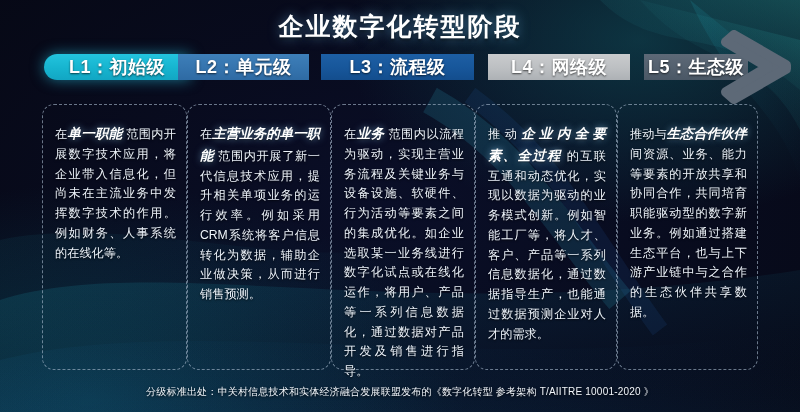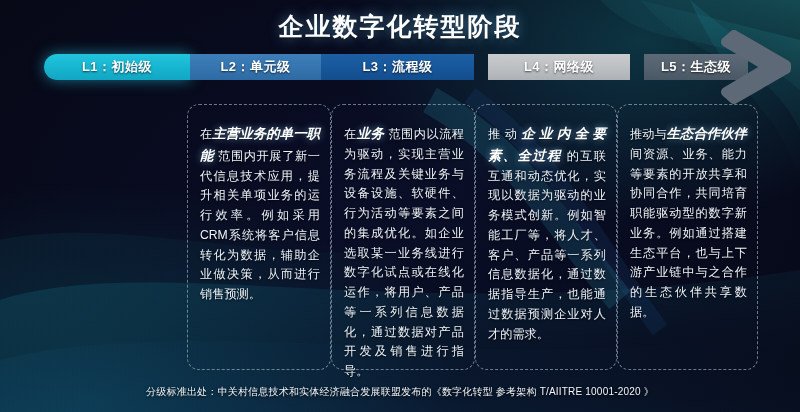--- a/index.html
+++ b/index.html
@@ -24,27 +24,27 @@
     position:absolute;left:0;right:0;top:10px;text-align:center;
     font-size:25px;font-weight:bold;color:#ffffff;letter-spacing:2px;
     text-shadow:0 0 12px rgba(120,200,255,.55),0 2px 3px rgba(0,0,0,.8);
   }
 
   
   .levelbar{position:absolute;left:44px;top:54px;height:26px;width:676px;}
   .seg{
     position:absolute;top:0;height:26px;
     display:flex;align-items:center;justify-content:center;
-    font-size:13px;font-weight:bold;color:#ffffff;letter-spacing:.5px;
+    font-size:18px;font-weight:bold;color:#ffffff;letter-spacing:.5px;
     text-shadow:0 1px 2px rgba(0,0,0,.65);
     box-sizing:border-box;
   }
   .seg.s1{left:0;width:146px;background:linear-gradient(180deg,#23c4de 0%,#16b4cf 55%,#12a6c3 100%);
           border-radius:13px 0 0 13px;box-shadow:0 0 14px rgba(40,200,230,.55);}
-  .seg.s2{left:146px;width:131px;background:linear-gradient(180deg,#3e7fb9 0%,#3574ae 55%,#2e6aa3 100%);}
+  .seg.s2{left:134px;width:131px;background:linear-gradient(180deg,#3e7fb9 0%,#3574ae 55%,#2e6aa3 100%);}
   .seg.s3{left:277px;width:153px;background:linear-gradient(180deg,#1d5fa4 0%,#17569a 55%,#134d8d 100%);}
   .seg.s4{left:444px;width:142px;background:linear-gradient(180deg,#c9cbcd 0%,#bcbfc2 55%,#adb1b5 100%);color:#ffffff;}
   .seg.s5{left:600px;width:104px;background:linear-gradient(180deg,#5d6977 0%,#53606e 55%,#4a5765 100%);}
   .arrow{
     position:absolute;left:676px;top:-24px;width:78px;height:74px;
   }
 
   
   .cards{position:absolute;left:42px;top:104px;width:716px;height:266px;}
   .card{
@@ -125,20 +125,25 @@
     <div class="seg s5">
       <span>L5：生态级</span>
     </div>
     <svg class="arrow" viewBox="0 0 78 74">
       <path d="M6,12 L14,5 L66,35 L66,39 L14,69 L6,62 L48,37 Z" fill="#5d6977" stroke="#5d6977" stroke-width="10" stroke-linejoin="round" stroke-linecap="round"></path>
     </svg>
   </div>
 
   <div class="cards">
 
+    <div class="card c1">
+      <p>
+        <span>在</span><b>单一职能</b><span> 范围内开展数字技术应用，将企业带入信息化，但尚未在主流业务中发挥数字技术的作用。例如财务、人事系统的在线化等。</span>
+      </p>
+    </div>
 
     <div class="card c2">
       <p>
         <span>在</span><b>主营业务的单一职能</b><span> 范围内开展了新一代信息技术应用，提升相关单项业务的运行效率。例如采用CRM系统将客户信息转化为数据，辅助企业做决策，从而进行销售预测。</span>
       </p>
     </div>
 
     <div class="card c3">
       <p>
         <span>在</span><b>业务</b><span> 范围内以流程为驱动，实现主营业务流程及关键业务与设备设施、软硬件、行为活动等要素之间的集成优化。如企业选取某一业务线进行数字化试点或在线化运作，将用户、产品等一系列信息数据化，通过数据对产品开发及销售进行指导。</span>

